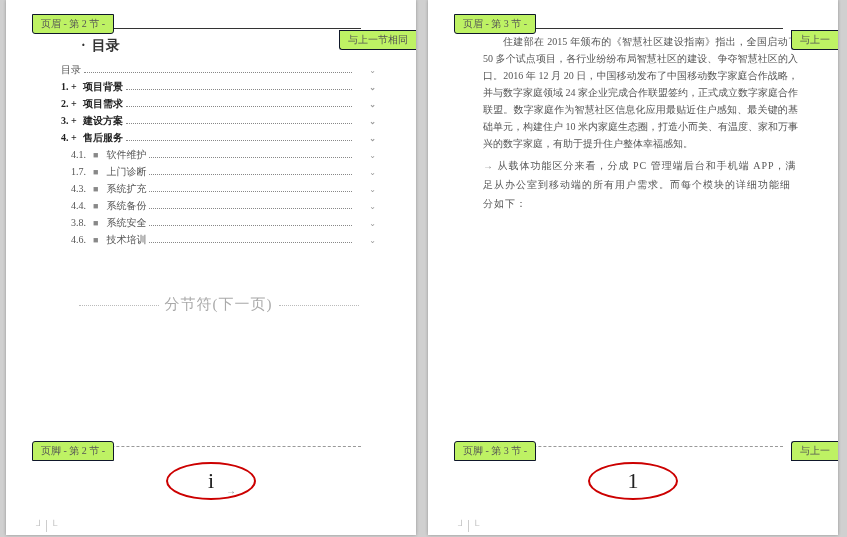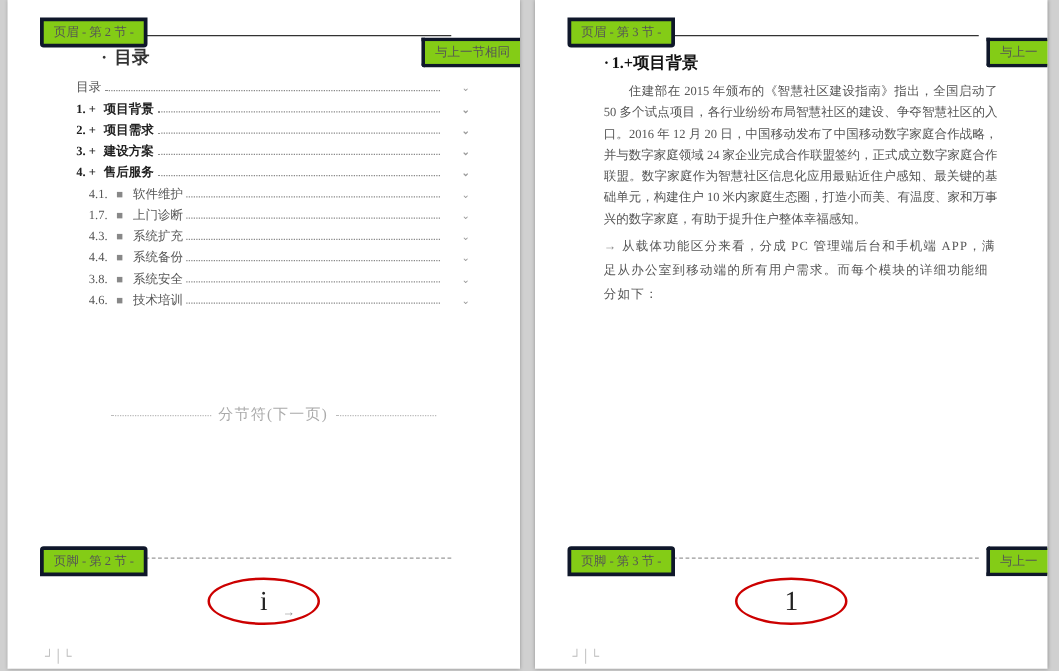--- a/index.html
+++ b/index.html
@@ -20,22 +20,22 @@
       background: #fff;
       width: 410px;
       height: 535px;
       position: relative;
       box-shadow: 0 0 3px rgba(0,0,0,0.3);
     }
     
     
     .hf-tab {
       position: absolute;
-      background: #84cc16;
-      border: 3px solid #0f172a;
+      background: #bef264;
+      border: 1px solid #0f172a;
       font-size: 10px;
       color: #555;
       padding: 2px 8px;
       border-radius: 0 0 3px 3px;
       z-index: 10;
     }
     .header-tab-left { top: 14px; left: 26px; }
     .header-tab-right { top: 14px; right: 0; border-radius: 0 0 0 3px; border-right: none; margin-top: 16px; }
     .footer-tab-left { bottom: 74px; left: 26px; border-radius: 3px 3px 0 0; }
     .footer-tab-right { bottom: 74px; right: 0; border-radius: 3px 0 0 0; border-right: none; }
@@ -91,22 +91,22 @@
       border-bottom: 1px dotted #888;
       margin: 0 3px 2px 3px;
       min-width: 10px;
     }
     .toc-page { width: 12px; text-align: right; }
     .toc-caret { color: #999; font-size: 8px; margin-left: 2px; }
     
     .section-break {
       text-align: center;
       color: #aaa;
-      font-size: 12px;
-      margin-top: 76px;
+      font-size: 15px;
+      margin-top: 48px;
       letter-spacing: 1px;
     }
     .section-break::before, .section-break::after {
       content: "";
       display: inline-block;
       width: 80px;
       border-top: 1px dotted #bbb;
       vertical-align: middle;
       margin: 0 6px;
     }
@@ -292,21 +292,20 @@
     </div>
     <div class="bottom-marks"><span>┘│└</span></div>
   </div>
 
   <div class="page">
     <div class="hf-tab header-tab-left">页眉 - 第 3 节 -</div>
     <div class="hf-tab header-tab-right">与上一</div>
     <div class="header-line"></div>
 
     <div class="content-area">
-      <div class="heading">1.+项目背景</div>
       <p class="para">住建部在 2015 年颁布的《智慧社区建设指南》指出，全国启动了 50 多个试点项目，各行业纷纷布局智慧社区的建设、争夺智慧社区的入口。2016 年 12 月 20 日，中国移动发布了中国移动数字家庭合作战略，并与数字家庭领域 24 家企业完成合作联盟签约，正式成立数字家庭合作联盟。数字家庭作为智慧社区信息化应用最贴近住户感知、最关键的基础单元，构建住户 10 米内家庭生态圈，打造小而美、有温度、家和万事兴的数字家庭，有助于提升住户整体幸福感知。</p>
       <p class="sub-para">从载体功能区分来看，分成 PC 管理端后台和手机端 APP，满足从办公室到移动端的所有用户需求。而每个模块的详细功能细分如下：</p>
     </div>
 
     <div class="footer-line"></div>
     <div class="hf-tab footer-tab-left">页脚 - 第 3 节 -</div>
     <div class="hf-tab footer-tab-right">与上一</div>
 
     <div class="footer-number-area">
       <span class="red-ellipse">

